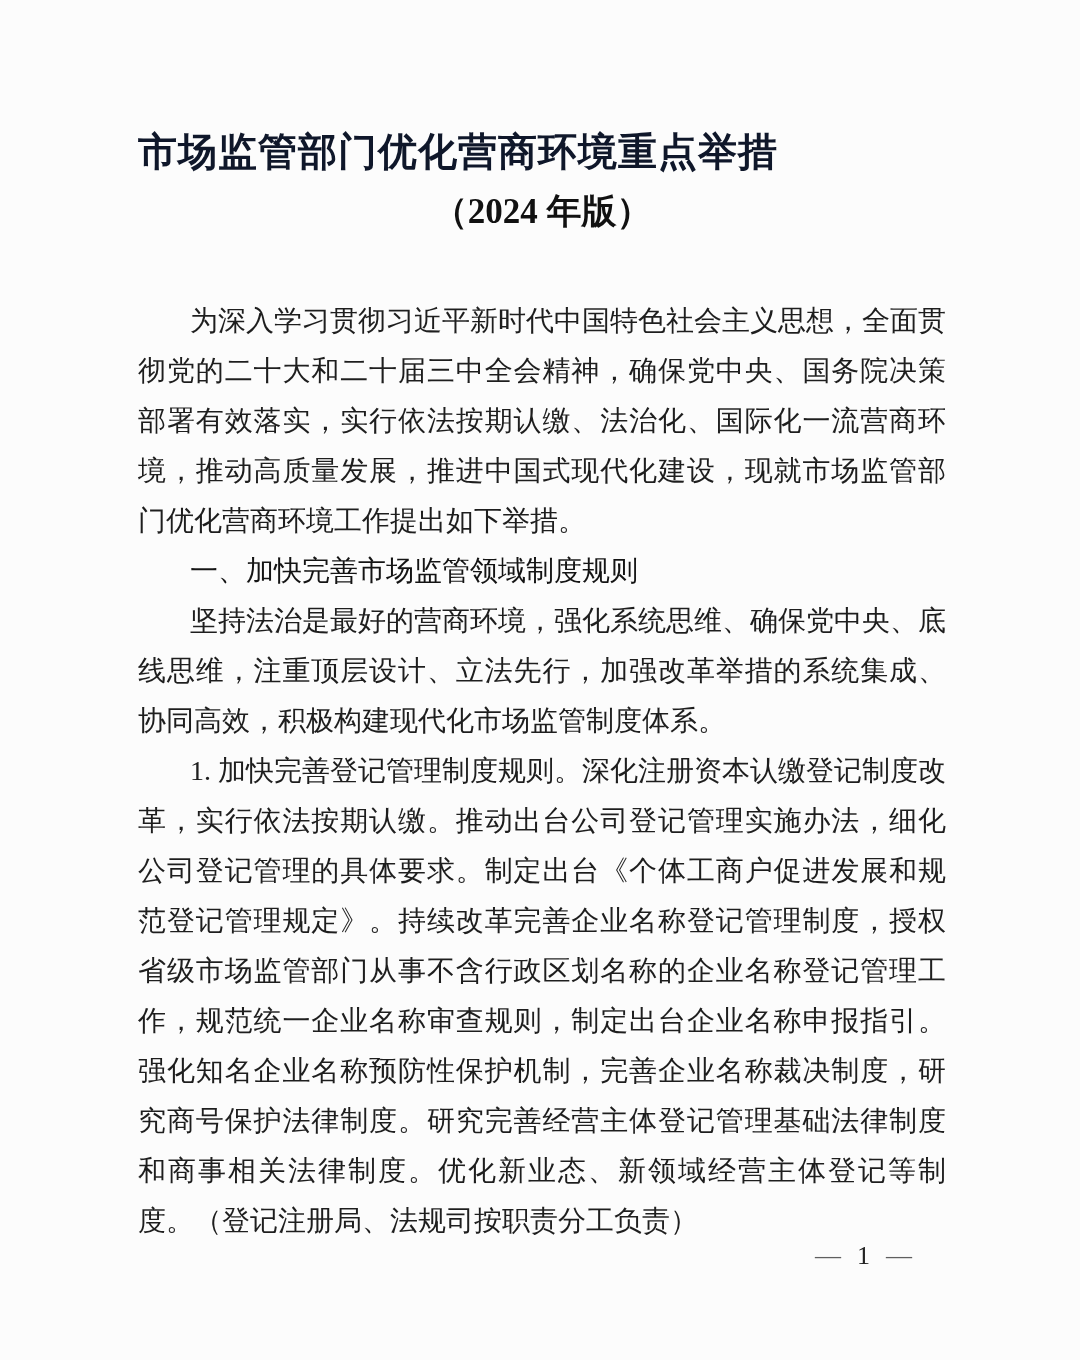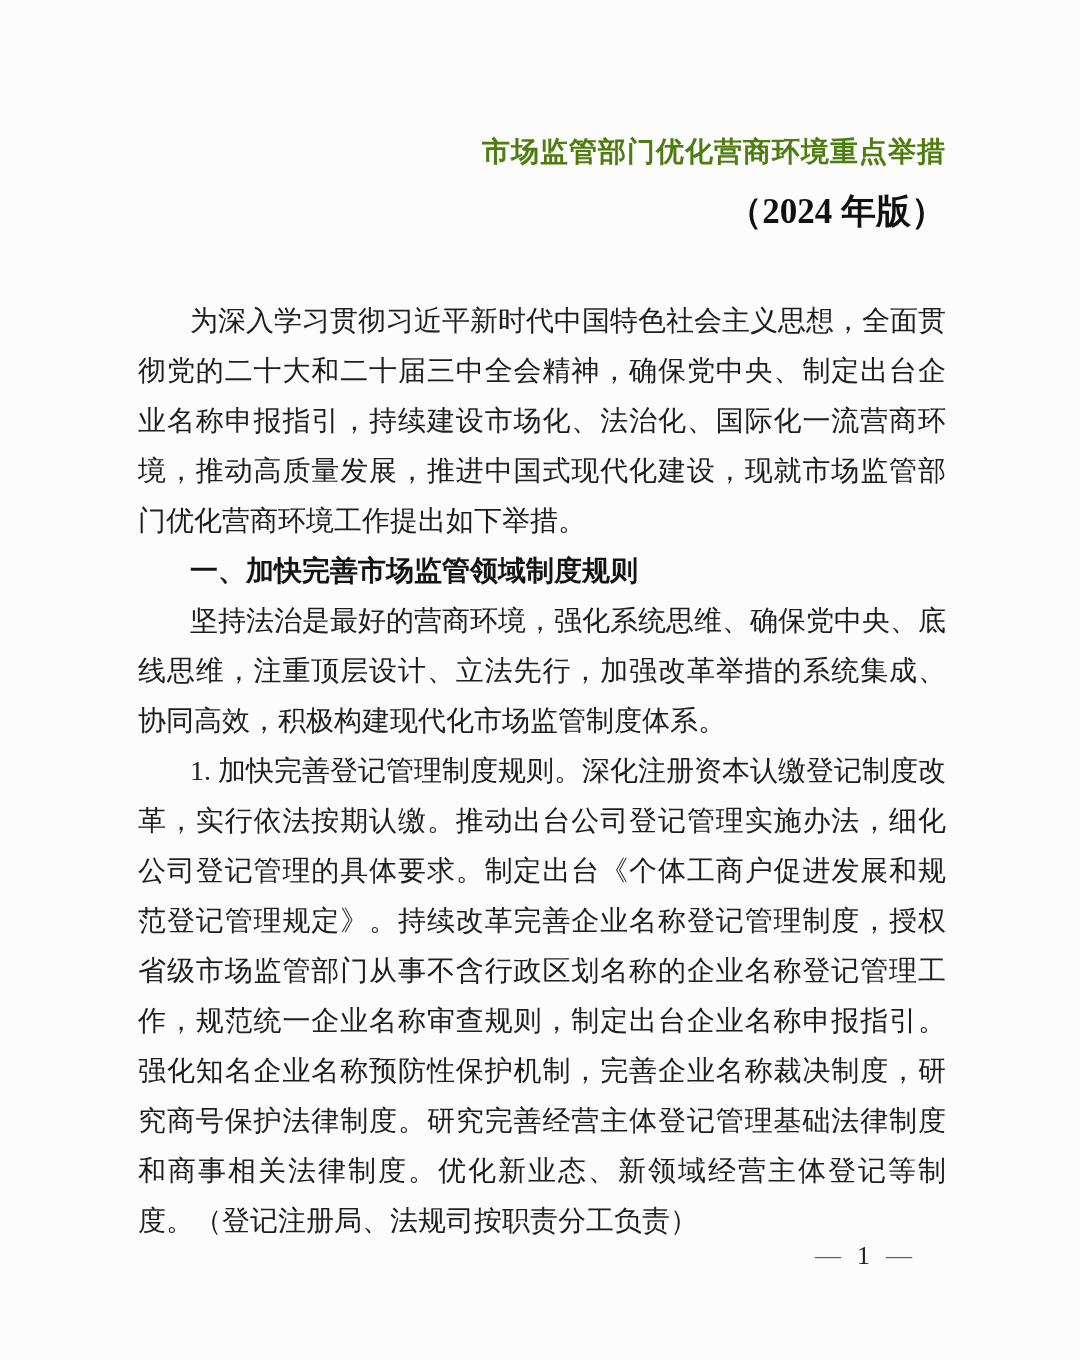--- a/index.html
+++ b/index.html
@@ -14,48 +14,48 @@
     margin: 0 auto;
     background: #fcfcfc;
     box-sizing: border-box;
     padding: 128px 134px 0 138px;
     font-family: "Liberation Serif", "DejaVu Serif", serif;
     color: #1e1e1e;
     overflow: hidden;
   }
   .title {
     margin: 0;
-    text-align: right;
-    font-size: 28px;
+    text-align: left;
+    font-size: 39px;
     line-height: 47px;
     font-weight: bold;
     letter-spacing: 1px;
-    color: #4d7c0f;
+    color: #0f172a;
   }
   .subtitle {
     margin: 15px 0 0 0;
-    text-align: right;
+    text-align: center;
     font-size: 35px;
     line-height: 44px;
     font-weight: bold;
     color: #111;
   }
   .content {
     margin-top: 62px;
     font-size: 28px;
     line-height: 50px;
     text-align: justify;
   }
   .para {
     margin: 0;
     text-indent: 52px;
   }
   .section-heading {
     font-family: "Liberation Sans", "DejaVu Sans", sans-serif;
-    font-weight: bold;
+    font-weight: normal;
     color: #141414;
     text-align: left;
   }
   .footer {
     position: absolute;
     top: 1240px;
     right: 168px;
     font-size: 26px;
     line-height: 32px;
     white-space: nowrap;
@@ -72,21 +72,21 @@
 <body>
 
 <div class="page">
 
   <h1 class="title">市场监管部门优化营商环境重点举措</h1>
 
   <h2 class="subtitle">（2024 年版）</h2>
 
   <div class="content">
 
-    <p class="para">为深入学习贯彻习近平新时代中国特色社会主义思想，全面贯彻党的二十大和二十届三中全会精神，确保党中央、制定出台企业名称申报指引，持续建设市场化、法治化、国际化一流营商环境，推动高质量发展，推进中国式现代化建设，现就市场监管部门优化营商环境工作提出如下举措。</p>
+    <p class="para">为深入学习贯彻习近平新时代中国特色社会主义思想，全面贯彻党的二十大和二十届三中全会精神，确保党中央、国务院决策部署有效落实，实行依法按期认缴、法治化、国际化一流营商环境，推动高质量发展，推进中国式现代化建设，现就市场监管部门优化营商环境工作提出如下举措。</p>
 
     <p class="para section-heading">一、加快完善市场监管领域制度规则</p>
 
     <p class="para">坚持法治是最好的营商环境，强化系统思维、确保党中央、底线思维，注重顶层设计、立法先行，加强改革举措的系统集成、协同高效，积极构建现代化市场监管制度体系。</p>
 
     <p class="para">1. 加快完善登记管理制度规则。深化注册资本认缴登记制度改革，实行依法按期认缴。推动出台公司登记管理实施办法，细化公司登记管理的具体要求。制定出台《个体工商户促进发展和规范登记管理规定》。持续改革完善企业名称登记管理制度，授权省级市场监管部门从事不含行政区划名称的企业名称登记管理工作，规范统一企业名称审查规则，制定出台企业名称申报指引。强化知名企业名称预防性保护机制，完善企业名称裁决制度，研究商号保护法律制度。研究完善经营主体登记管理基础法律制度和商事相关法律制度。优化新业态、新领域经营主体登记等制度。（登记注册局、法规司按职责分工负责）</p>
 
   </div>
 
   <div class="footer">

